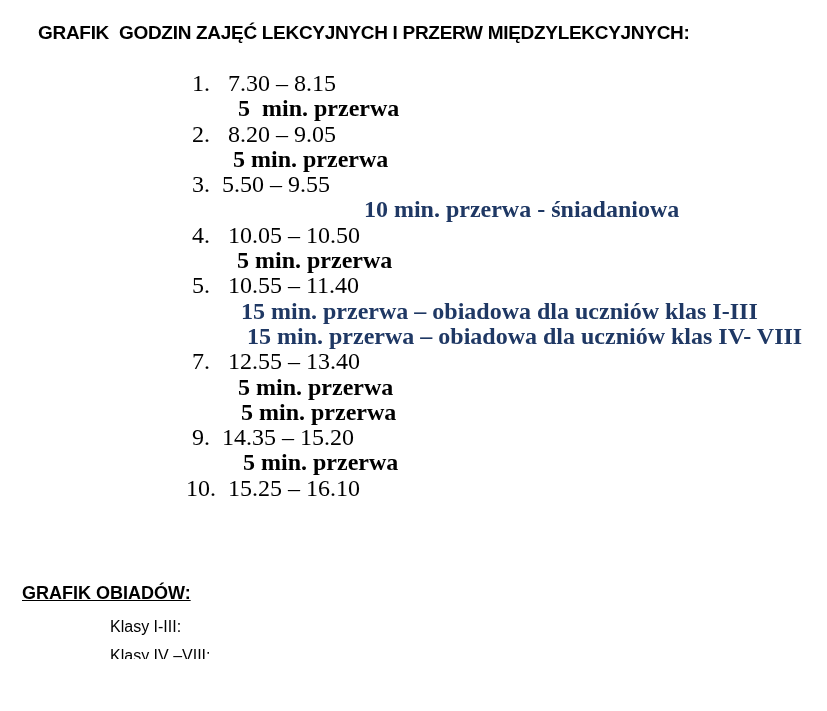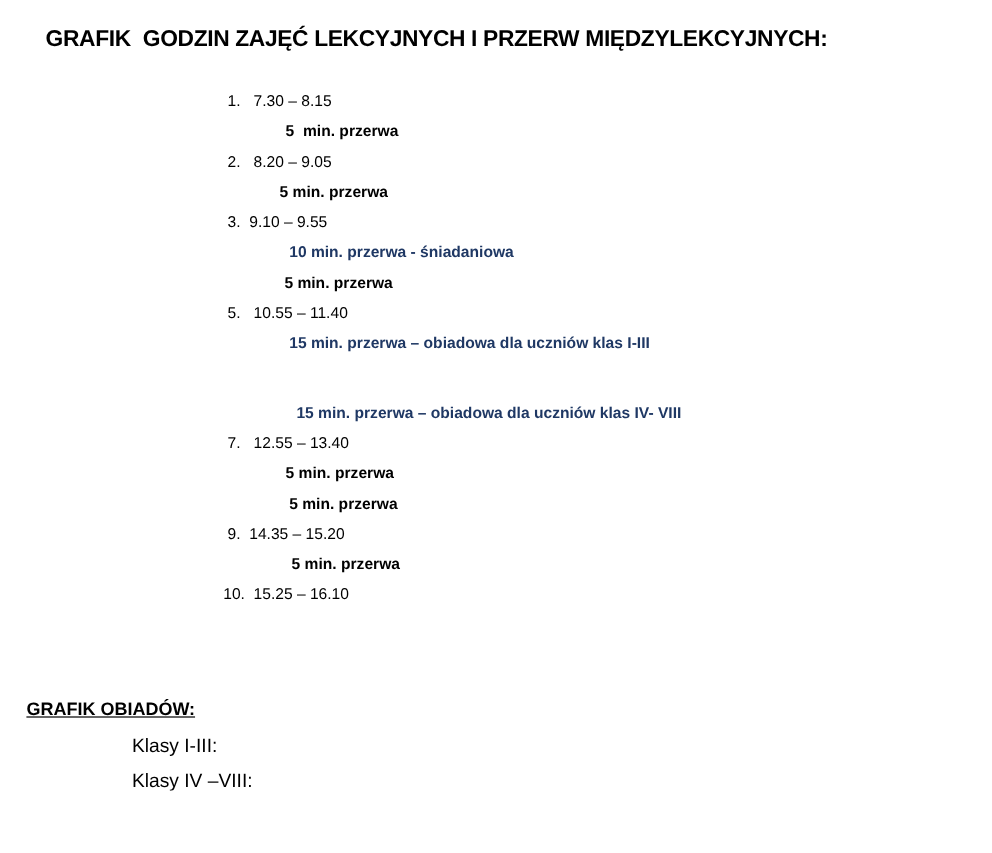--- a/index.html
+++ b/index.html
@@ -28,39 +28,39 @@
   }
   .schedule-list {
     position: absolute;
     left: 186px;
     top: 71px;
   }
   .line {
     height: 25.3px;
     line-height: 25.3px;
     white-space: pre;
-    font-family: Liberation Sans, sans-serif;
-    font-size: 13px;
+    font-family: Liberation Serif, serif;
+    font-size: 24px;
     color: #000000;
   }
   .line.break {
     font-weight: bold;
   }
   .line.navy {
     color: #1F3864;
   }
   .lunch-section {
     position: absolute;
     left: 22px;
     top: 583px;
   }
   .lunch-heading {
     margin: 0 0 8px 0;
     font-family: "Liberation Sans", sans-serif;
-    font-size: 15px;
+    font-size: 18px;
     font-weight: bold;
     color: #000000;
     text-decoration: underline;
     white-space: pre;
   }
   .lunch-rows {
     padding-left: 88px; 
   }
   .lunch-row {
     display: flex;
@@ -81,26 +81,27 @@
 
 <div class="page">
 
   <h1 class="doc-title">GRAFIK  GODZIN ZAJĘĆ LEKCYJNYCH I PRZERW MIĘDZYLEKCYJNYCH:</h1>
 
   <div class="schedule-list" id="schedule-list">
       <div class="line lesson"> 1.   7.30 – 8.15</div>
       <div class="line break" style="padding-left: 52px;">5  min. przerwa</div>
       <div class="line lesson"> 2.   8.20 – 9.05</div>
       <div class="line break" style="padding-left: 47px;">5 min. przerwa</div>
-      <div class="line lesson"> 3.  9.10 – 9.55</div>
-      <div class="line break navy" style="padding-left: 55px;">10 min. przerwa - śniadaniowa</div>
+      <div class="line lesson"> 3.  5.50 – 9.55</div>
+      <div class="line break navy" style="padding-left: 55px; text-align: center;">10 min. przerwa - śniadaniowa</div>
+      <div class="line lesson"> 4.   10.05 – 10.50</div>
       <div class="line break" style="padding-left: 51px;">5 min. przerwa</div>
       <div class="line lesson"> 5.   10.55 – 11.40</div>
       <div class="line break navy" style="padding-left: 55px;">15 min. przerwa – obiadowa dla uczniów klas I-III</div>
-      <div class="line break navy" style="padding-left: 61px; margin-top: 32px;">15 min. przerwa – obiadowa dla uczniów klas IV- VIII</div>
+      <div class="line break navy" style="padding-left: 61px;">15 min. przerwa – obiadowa dla uczniów klas IV- VIII</div>
       <div class="line lesson"> 7.   12.55 – 13.40</div>
       <div class="line break" style="padding-left: 52px;">5 min. przerwa</div>
       <div class="line break" style="padding-left: 55px;">5 min. przerwa</div>
       <div class="line lesson"> 9.  14.35 – 15.20</div>
       <div class="line break" style="padding-left: 57px;">5 min. przerwa</div>
       <div class="line lesson">10.  15.25 – 16.10</div>
     </div>
 
   <div class="lunch-section">
     <h2 class="lunch-heading">GRAFIK OBIADÓW:</h2>

